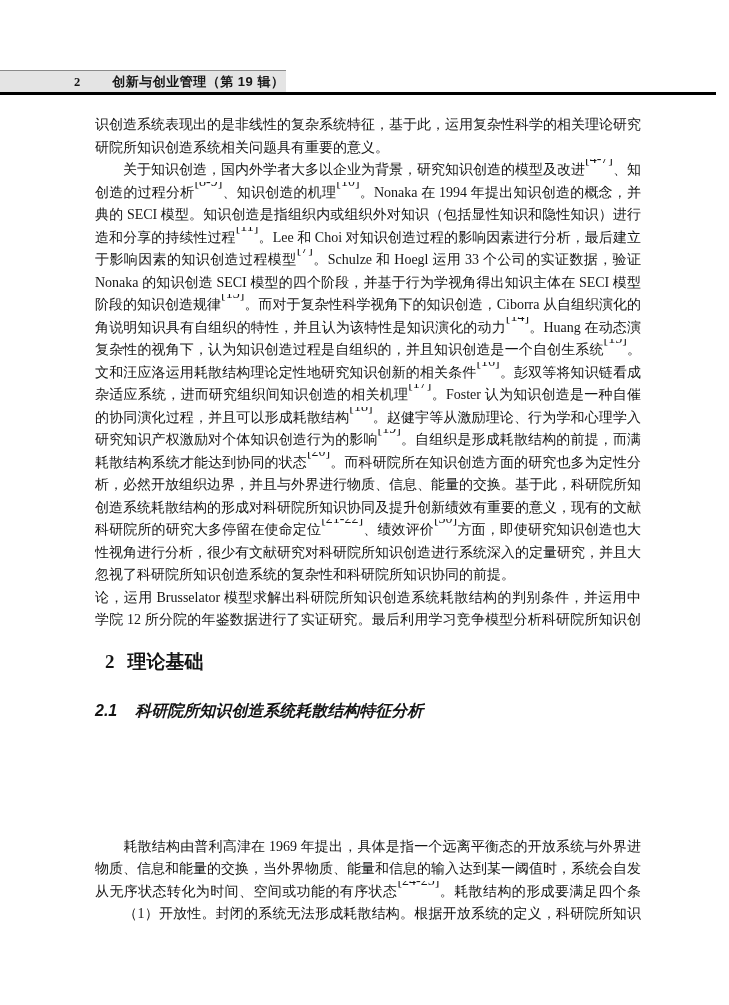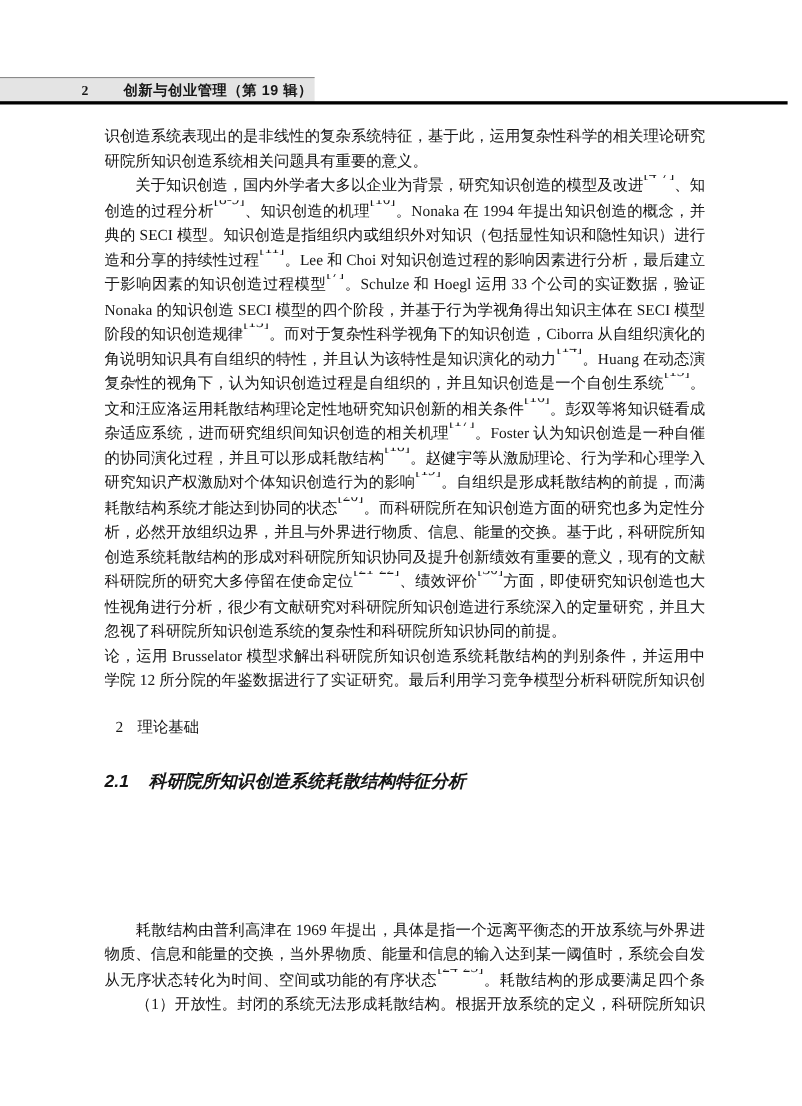--- a/index.html
+++ b/index.html
@@ -70,23 +70,23 @@
   sup.cite {
     font-size: 14px;
     line-height: 0;
     position: relative;
     top: -5px;
     letter-spacing: 0;
   }
   
   .h1 {
     margin: 17px 0 0 10px;
-    font-size: 14px;
+    font-size: 19px;
     line-height: 26px;
-    font-weight: normal;
+    font-weight: bold;
     font-family: "Liberation Serif", "DejaVu Serif", serif;
   }
   .h1 .hnum { margin-right: 13px; }
   .h2 {
     margin: 25px 0 0 0;
     font-size: 16px;
     line-height: 22px;
     font-weight: bold;
     font-family: "Liberation Sans", "DejaVu Sans", sans-serif;
     font-style: italic;

